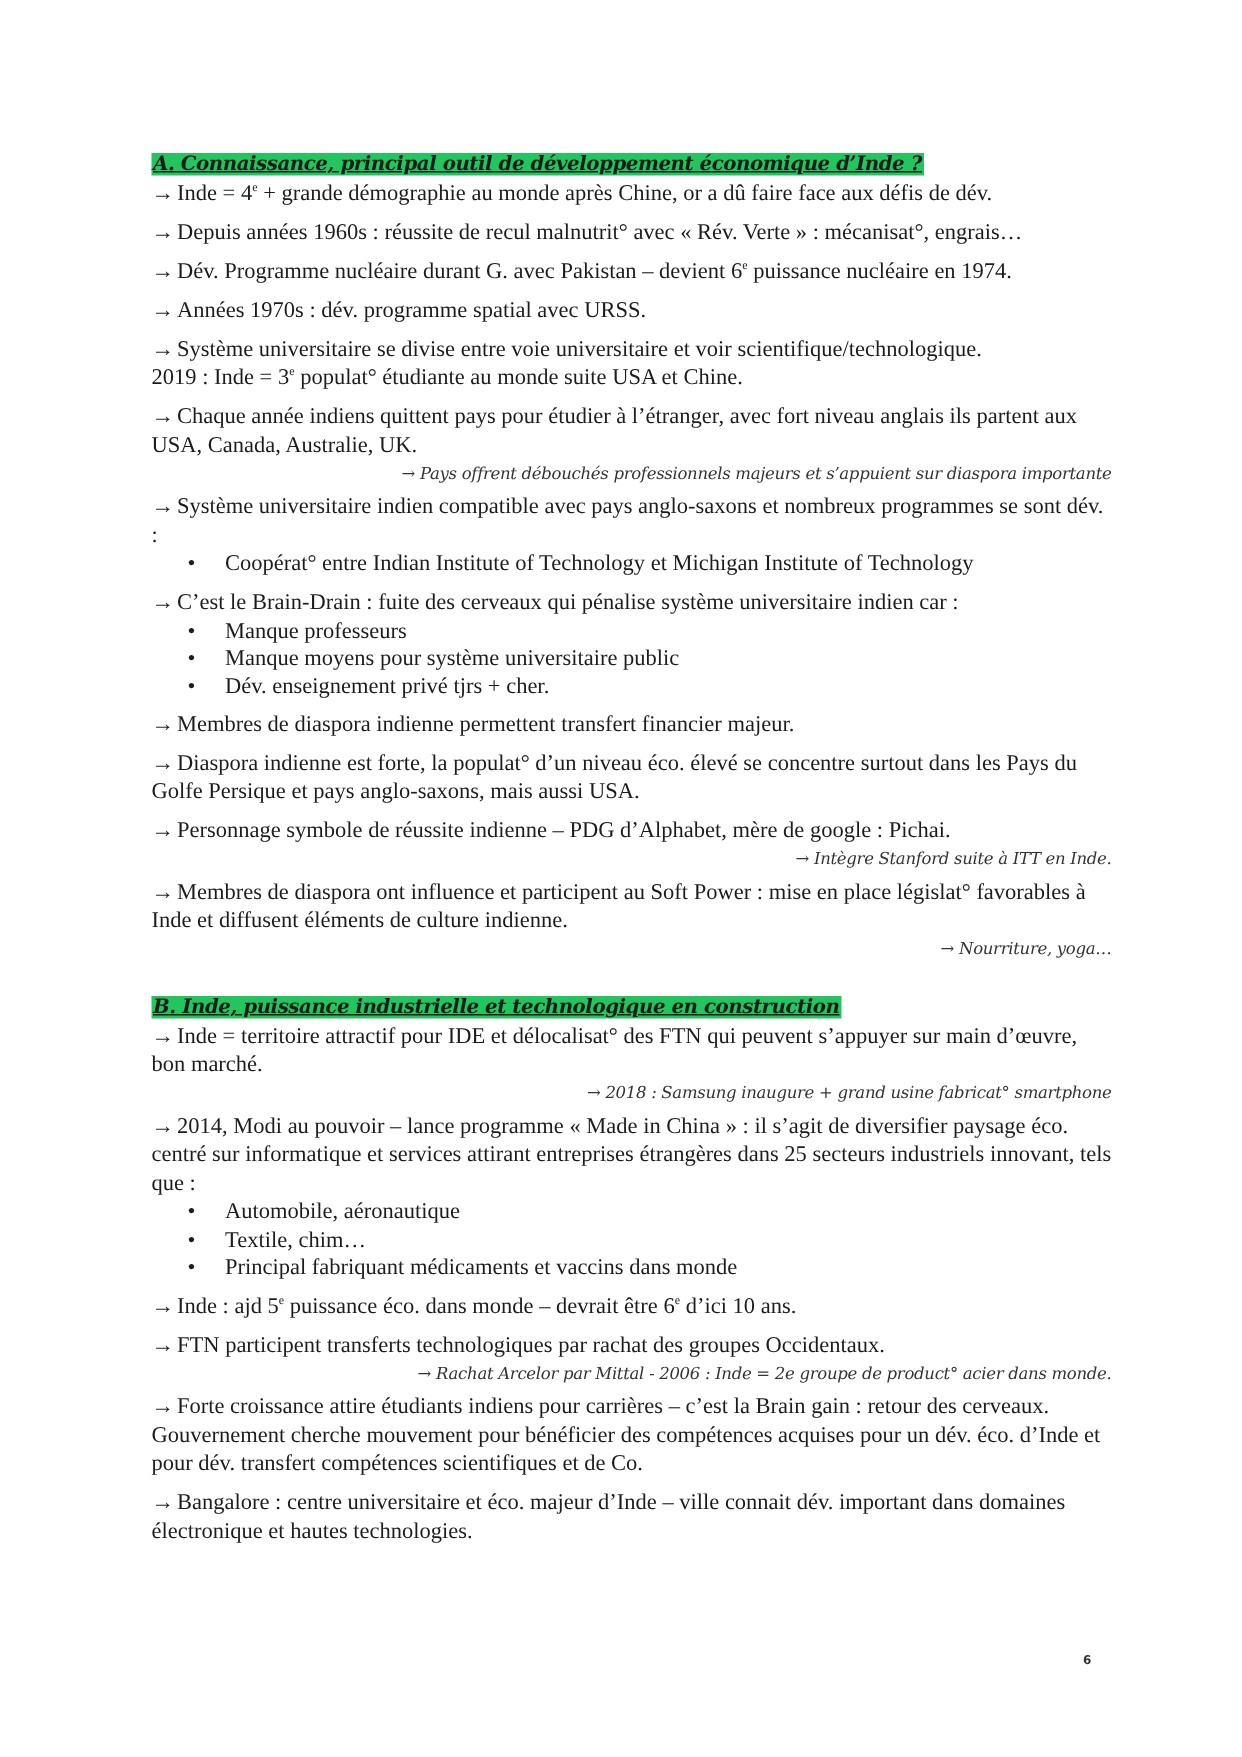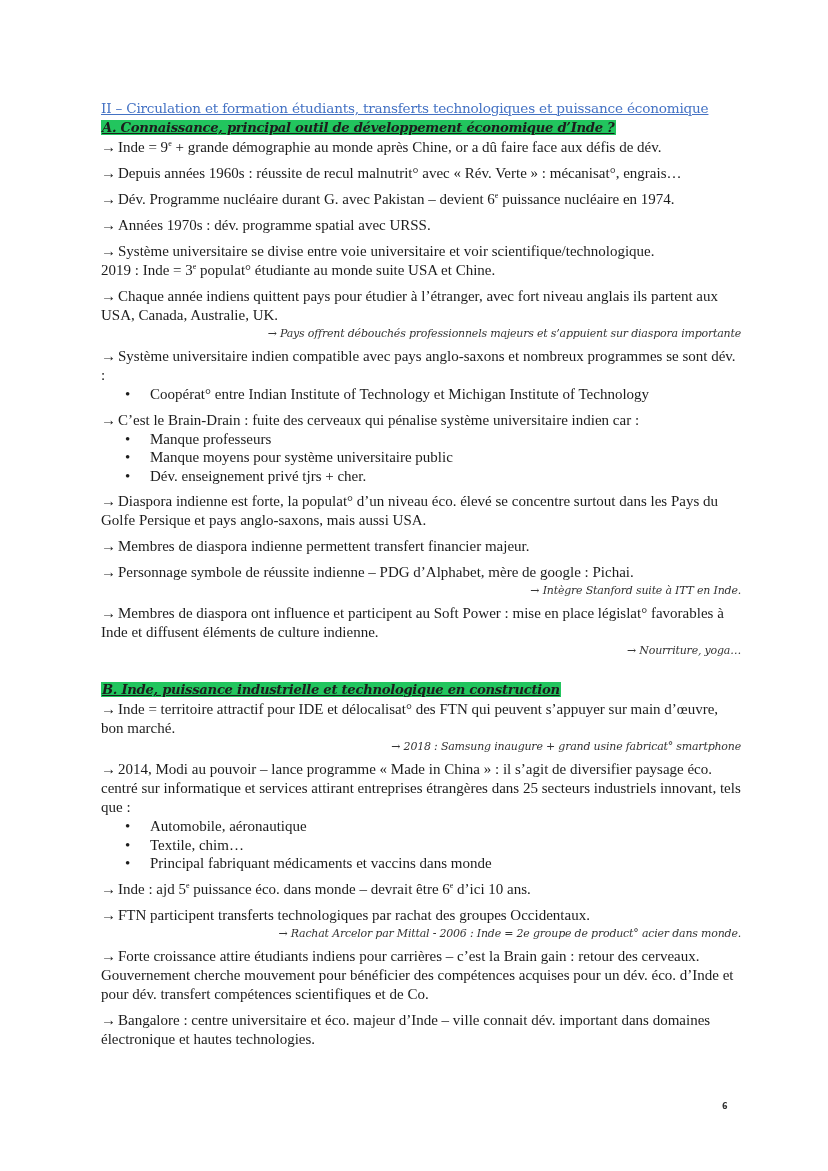--- a/index.html
+++ b/index.html
@@ -20,42 +20,41 @@
   ul.bul li .dot { position: absolute; left: -25px; top: 0; }
   sup { font-size: 8px; line-height: 0; vertical-align: 6px; }
   .gap { height: 16px; }
   .pagenum { position: absolute; left: 722px; top: 1102px; font-family: "DejaVu Sans", sans-serif;
              font-weight: bold; font-size: 8px; color: #333; }
 </style>
 </head>
 <body>
 
 <div class="page">
-  <div class="title">II – Circulation et formation étudiants, transferts technologiques et puissance économique</div>
   <div class="section">A. Connaissance, principal outil de développement économique d’Inde ?</div>
 
-  <p class="para"><span class="arrow">→</span><span>Inde = 9</span><sup>e</sup><span> + grande démographie au monde après Chine, or a dû faire face aux défis de dév.</span></p>
+  <p class="para"><span class="arrow">→</span><span>Inde = 4</span><sup>e</sup><span> + grande démographie au monde après Chine, or a dû faire face aux défis de dév.</span></p>
   <p class="para"><span class="arrow">→</span><span>Depuis années 1960s : réussite de recul malnutrit° avec « Rév. Verte » : mécanisat°, engrais…</span></p>
   <p class="para"><span class="arrow">→</span><span>Dév. Programme nucléaire durant G. avec Pakistan – devient 6</span><sup>e</sup><span> puissance nucléaire en 1974.</span></p>
   <p class="para"><span class="arrow">→</span><span>Années 1970s : dév. programme spatial avec URSS.</span></p>
   <p class="para"><span class="arrow">→</span><span>Système universitaire se divise entre voie universitaire et voir scientifique/technologique.</span><br><span>2019 : Inde = 3</span><sup>e</sup><span> populat° étudiante au monde suite USA et Chine.</span></p>
   <p class="para"><span class="arrow">→</span><span>Chaque année indiens quittent pays pour étudier à l’étranger, avec fort niveau anglais ils partent aux USA, Canada, Australie, UK.</span></p>
   <div class="note">→ Pays offrent débouchés professionnels majeurs et s’appuient sur diaspora importante</div>
   <p class="para"><span class="arrow">→</span><span>Système universitaire indien compatible avec pays anglo-saxons et nombreux programmes se sont dév. :</span></p>
   <ul class="bul">
     <li><span class="dot">•</span><span>Coopérat° entre Indian Institute of Technology et Michigan Institute of Technology</span></li>
   </ul>
   <p class="para"><span class="arrow">→</span><span>C’est le Brain-Drain : fuite des cerveaux qui pénalise système universitaire indien car :</span></p>
   <ul class="bul">
     <li><span class="dot">•</span><span>Manque professeurs</span></li>
     <li><span class="dot">•</span><span>Manque moyens pour système universitaire public</span></li>
     <li><span class="dot">•</span><span>Dév. enseignement privé tjrs + cher.</span></li>
   </ul>
+  <p class="para"><span class="arrow">→</span><span>Membres de diaspora indienne permettent transfert financier majeur.</span></p>
   <p class="para"><span class="arrow">→</span><span>Diaspora indienne est forte, la populat° d’un niveau éco. élevé se concentre surtout dans les Pays du Golfe Persique et pays anglo-saxons, mais aussi USA.</span></p>
-  <p class="para"><span class="arrow">→</span><span>Membres de diaspora indienne permettent transfert financier majeur.</span></p>
   <p class="para"><span class="arrow">→</span><span>Personnage symbole de réussite indienne – PDG d’Alphabet, mère de google : Pichai.</span></p>
   <div class="note">→ Intègre Stanford suite à ITT en Inde.</div>
   <p class="para"><span class="arrow">→</span><span>Membres de diaspora ont influence et participent au Soft Power : mise en place législat° favorables à Inde et diffusent éléments de culture indienne.</span></p>
   <div class="note">→ Nourriture, yoga…</div>
 
   <div class="gap"></div>
 
   <div class="section">B. Inde, puissance industrielle et technologique en construction</div>
   <p class="para"><span class="arrow">→</span><span>Inde = territoire attractif pour IDE et délocalisat° des FTN qui peuvent s’appuyer sur main d’œuvre, bon marché.</span></p>
   <div class="note">→ 2018 : Samsung inaugure + grand usine fabricat° smartphone</div>

